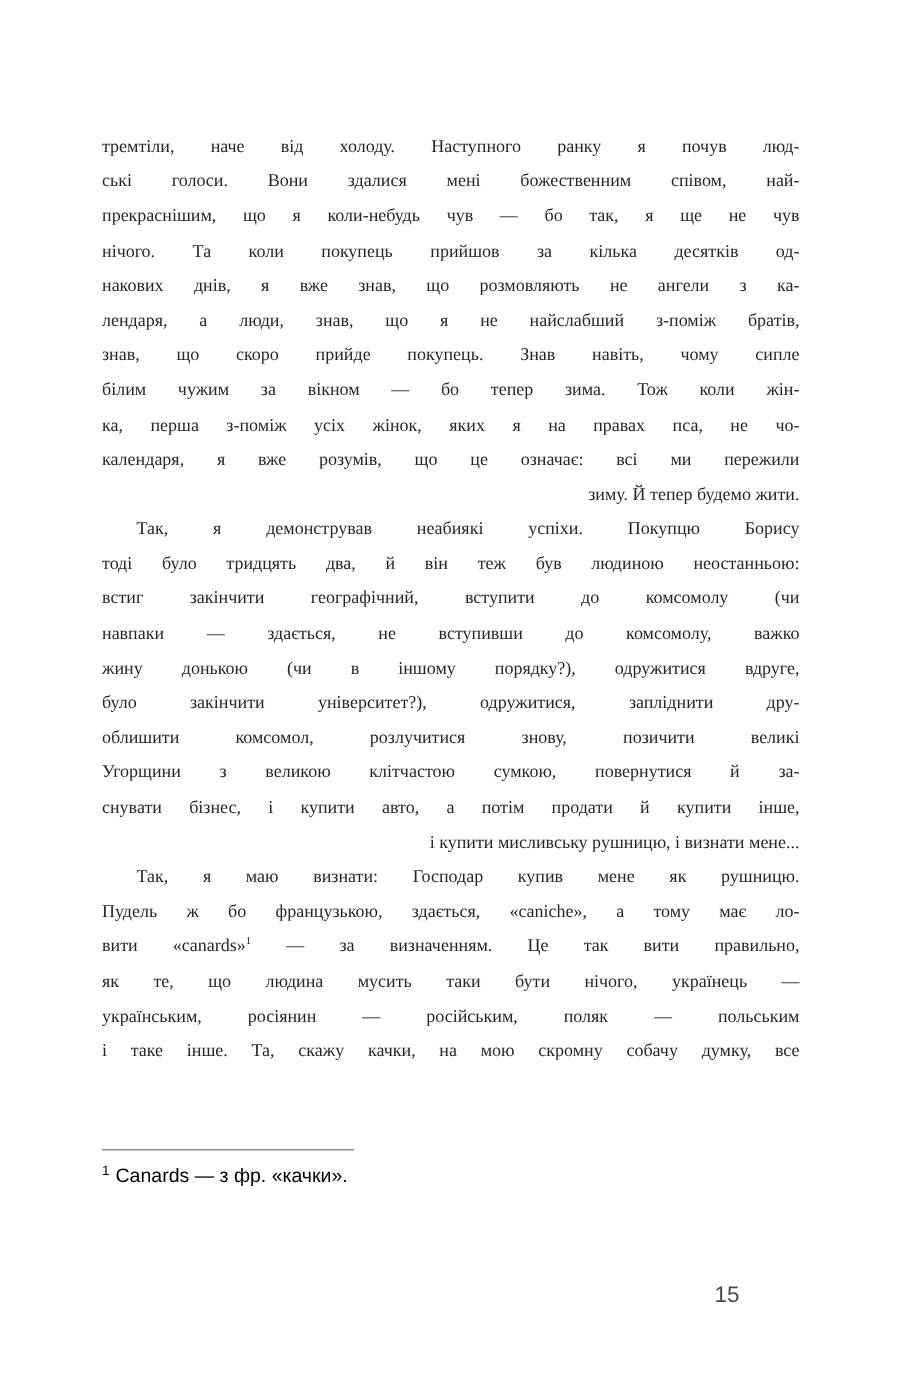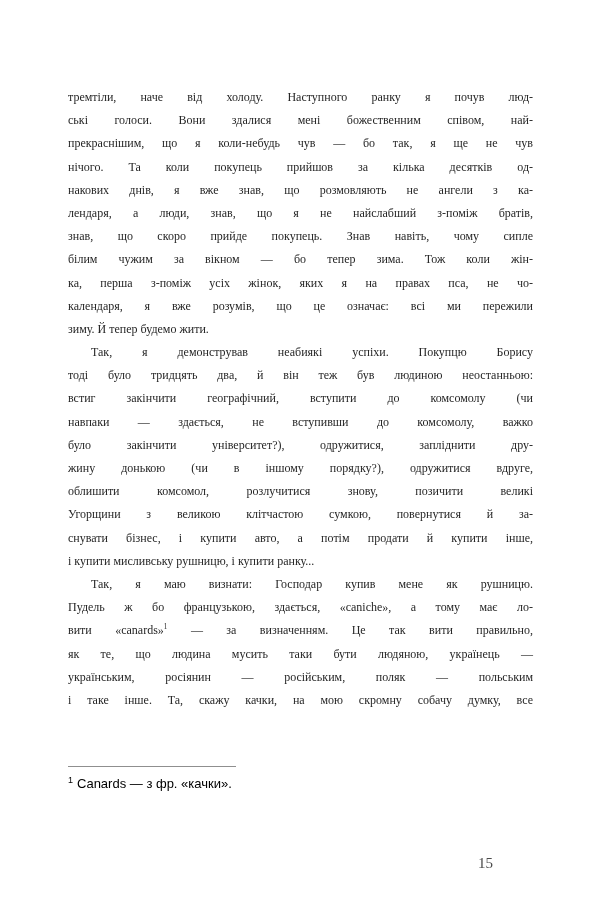--- a/index.html
+++ b/index.html
@@ -20,21 +20,21 @@
     position: absolute;
     left: 68px;
     top: 86px;
     width: 465px;
     font-size: 12px;
     line-height: 23.2px;
   }
   .paragraph { margin: 0; }
   .line {
     height: 23.2px;
-    text-align: left;
+    text-align: right;
     white-space: normal;
   }
   .line.just {
     text-align: justify;
     text-align-last: justify;
   }
   .line.indent {
     text-indent: 23px;
   }
   .line sup {
@@ -65,21 +65,21 @@
     line-height: 0;
     vertical-align: super;
     margin-right: 4px;
   }
   .page-number {
     position: absolute;
     left: 433px;
     top: 855px;
     width: 60px;
     text-align: right;
-    font-family: Liberation Serif, serif;
+    font-family: Liberation Sans, sans-serif;
     font-size: 15px;
     color: #4a4a4a;
   }
 </style>
 </head>
 <body>
 
 <div class="page">
 
   <div class="body-text">
@@ -94,32 +94,32 @@
         <div class="line just">білим чужим за вікном — бо тепер зима. Тож коли жін-</div>
         <div class="line just">ка, перша з-поміж усіх жінок, яких я на правах пса, не чо-</div>
         <div class="line just">календаря, я вже розумів, що це означає: всі ми пережили</div>
         <div class="line">зиму. Й тепер будемо жити.</div>
       </div>
       <div class="paragraph">
         <div class="line just indent">Так, я демонстрував неабиякі успіхи. Покупцю Борису</div>
         <div class="line just">тоді було тридцять два, й він теж був людиною неостанньою:</div>
         <div class="line just">встиг закінчити географічний, вступити до комсомолу (чи</div>
         <div class="line just">навпаки — здається, не вступивши до комсомолу, важко</div>
+        <div class="line just">жину донькою (чи в іншому порядку?), одружитися вдруге,</div>
         <div class="line just">було закінчити університет?), одружитися, запліднити дру-</div>
-        <div class="line just">жину донькою (чи в іншому порядку?), одружитися вдруге,</div>
         <div class="line just">облишити комсомол, розлучитися знову, позичити великі</div>
         <div class="line just">Угорщини з великою клітчастою сумкою, повернутися й за-</div>
         <div class="line just">снувати бізнес, і купити авто, а потім продати й купити інше,</div>
-        <div class="line">і купити мисливську рушницю, і купити ранку...</div>
+        <div class="line">і купити мисливську рушницю, і визнати мене...</div>
       </div>
       <div class="paragraph">
         <div class="line just indent">Так, я маю визнати: Господар купив мене як рушницю.</div>
         <div class="line just">Пудель ж бо французькою, здається, «caniche», а тому має ло-</div>
         <div class="line just"><span>вити «canards»</span><sup>1</sup><span> — за визначенням. Це так вити правильно,</span></div>
-        <div class="line just">як те, що людина мусить таки бути людяною, українець —</div>
+        <div class="line just">як те, що людина мусить таки бути нічого, українець —</div>
         <div class="line just">українським, росіянин — російським, поляк — польським</div>
         <div class="line just">і таке інше. Та, скажу качки, на мою скромну собачу думку, все</div>
       </div>
     </div>
 
   <div class="footnote-area">
     <div class="footnote-rule"></div>
     <div class="footnote">
       <sup>1</sup><span>Canards — з фр. «качки».</span>
     </div>

